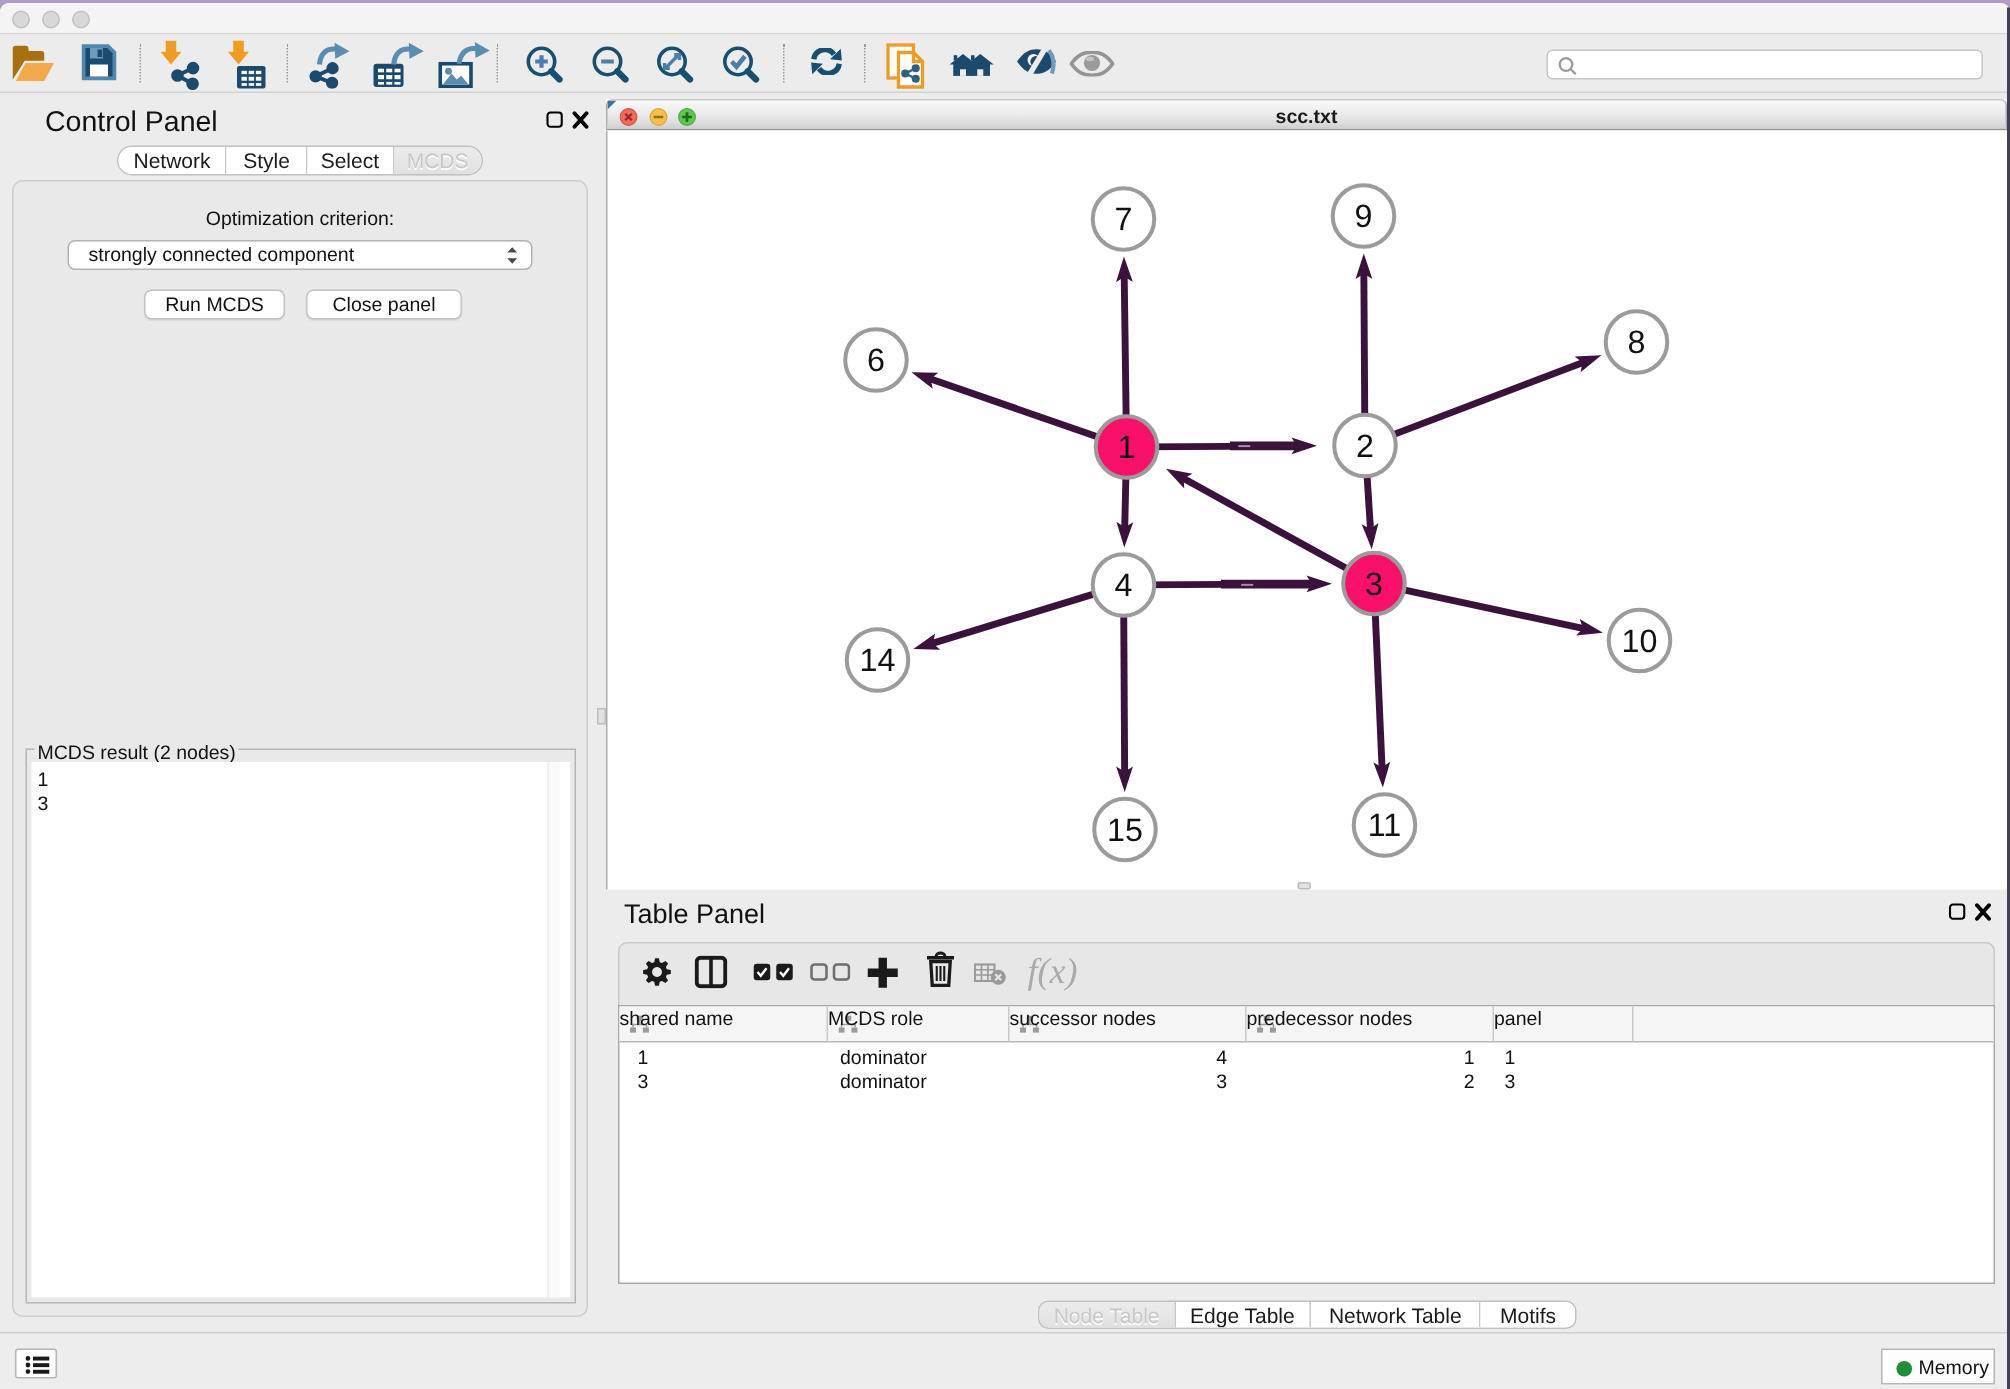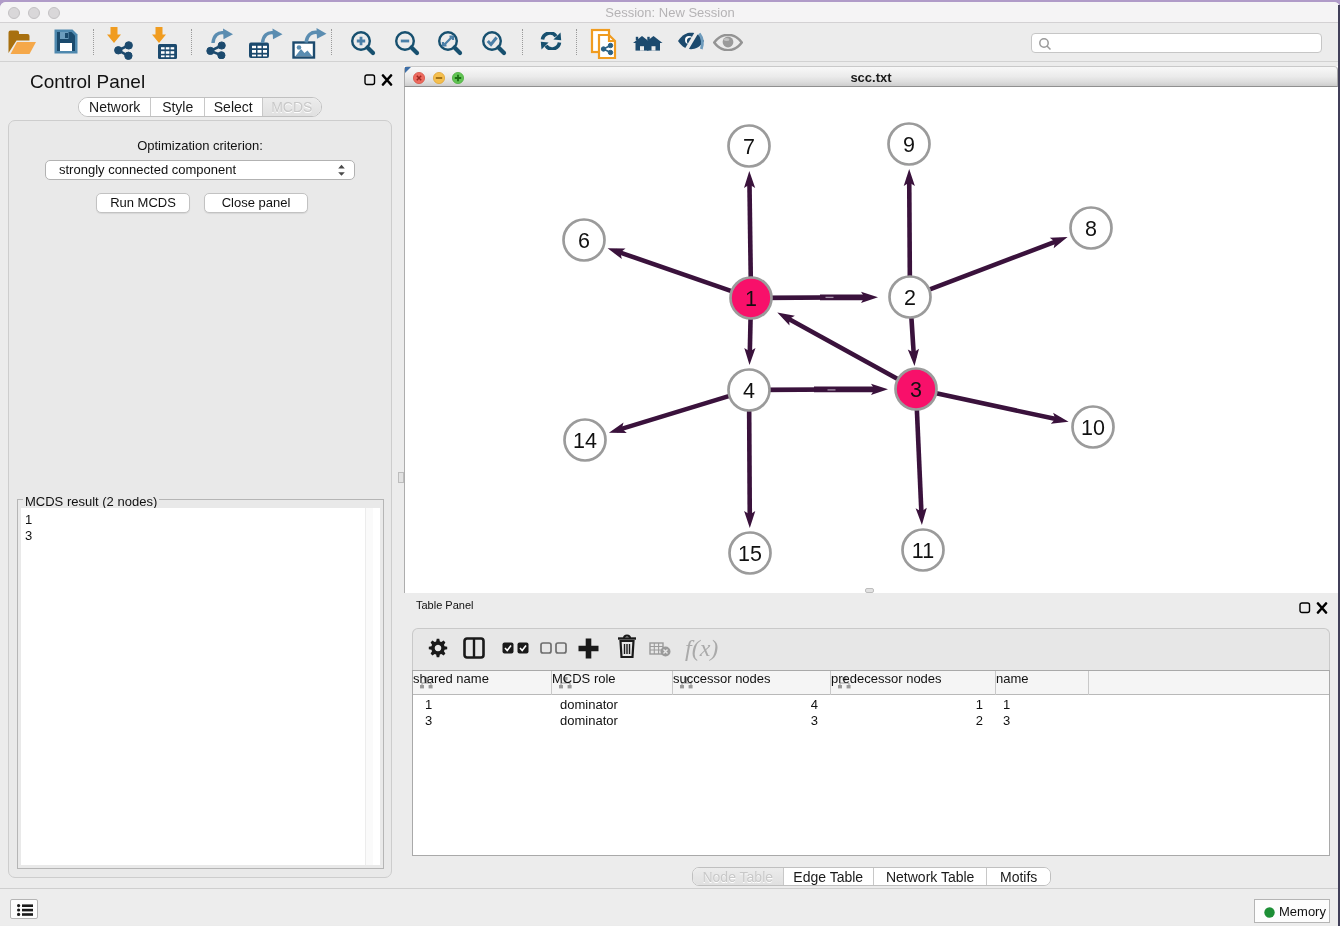--- a/index.html
+++ b/index.html
@@ -26,21 +26,21 @@
 #groupbox{position:absolute;left:8px;top:378px;width:367px;height:370px;border:1px solid #b5b5b5}
 #grouplabel{position:absolute;left:5px;top:-6px;font-size:13px;color:#111;background:#e9e9e9;padding:0 2px}
 #mcdsarea{position:absolute;left:3px;top:8px;width:359px;height:357px;background:#fff;font-size:13px;color:#111;line-height:16px;padding:4px 0 0 4px}
 #mcdsscroll{position:absolute;right:10px;top:8px;width:8px;height:357px;background:#fafafa;border-left:1px solid #ececec}
 
 #iwin{position:absolute;left:404px;top:64px;width:934px;height:527px;background:#fff}
 #iwintitle{position:absolute;left:0;top:0;width:100%;height:21px;background:linear-gradient(#f8f8f8 0%,#ebebeb 50%,#dcdcdc 80%,#cdcdcd 100%);border-bottom:1px solid #8f8f8f;border-radius:4px 4px 0 0;border-left:1px solid #ababab;border-right:1px solid #ababab;border-top:1px solid #c9c9c9}
 #iwtext{position:absolute;top:3px;width:100%;text-align:center;font-size:13px;font-weight:bold;color:#1a1a1a}
 #canvas{position:absolute;left:0;top:21px;width:933px;height:506px;background:#fff;border-left:1px solid #adadad}
 
-#tptitle{position:absolute;left:416px;top:597px;font-size:11px;color:#111}
+#tptitle{position:absolute;left:416px;top:597px;font-size:18px;color:#111}
 #ttoolbar{position:absolute;left:412px;top:626px;width:918px;height:42px;background:#e7e7e7;border:1px solid #c9c9c9;border-bottom:none;border-radius:6px 6px 0 0}
 #ttable{position:absolute;left:412px;top:668px;width:918px;height:186px;background:#fff;border:1px solid #a9a9a9}
 #thead{position:absolute;left:0;top:0;width:100%;height:24px;background:#f5f5f5;border-bottom:1px solid #b9b9b9;font-size:13px;color:#111}
 .hcol{position:absolute;top:0;height:24px;border-right:1px solid #c9c9c9}
 .hlab{position:absolute;top:0;width:100%;text-align:left}
 .trow{position:absolute;width:100%;height:16px;font-size:13px;color:#111}
 .cell{position:absolute;top:0;height:16px;line-height:16px}
 
 #statusbar{position:absolute;left:0;top:886px;width:100%;height:37px;background:#ededed;border-top:1px solid #cfcfcf}
 #listbtn{position:absolute;left:10px;top:10px;width:28px;height:20px;background:#fdfdfd;border:1px solid #b5b5b5;border-radius:2px}
@@ -48,21 +48,20 @@
 #rightstrip{position:absolute;right:0;top:5px;width:2px;height:921px;background:#413f59}
 svg{display:block}
 .ic{position:absolute}
 </style></head>
 <body>
 <div id="win">
  <div id="titlebar">
   <div class="tl" style="left:8px"></div>
       <div class="tl" style="left:28px"></div>
       <div class="tl" style="left:48px"></div>
-  <div id="titletext">Session: New Session</div>
  </div>
  <div id="toolbar">
 
   <svg class="ic" style="left:7px;top:6px" width="30" height="25" viewBox="0 0 30 25">
    <path d="M1.5 24 V3.5 a2 2 0 0 1 2-2 h6.5 a2 2 0 0 1 2 2 V5 h8.5 a2 2 0 0 1 2 2 v4.5 H9.5 Z" fill="#a8700f"></path>
    <path d="M3.5 25 L10 13 H29 L22.5 25 Z" fill="#f5a84a"></path>
   </svg>
 
   <svg class="ic" style="left:54px;top:6px" width="24" height="25" viewBox="0 0 24 25">
    <path d="M0.5 0.5 h18 l5 5 v19 H0.5 Z" fill="#4e88ae"></path>
@@ -426,21 +425,21 @@
             <g fill="#9a9a9a">
               <rect x="4.5" y="0" width="4" height="3.4"></rect>
               <rect x="0" y="8" width="4" height="3.4"></rect>
               <rect x="8.6" y="8" width="4" height="3.4"></rect>
               <path d="M6.5 3 v3 M2 8 v-2 h9 v2" stroke="#9a9a9a" fill="none"></path>
             </g>
           </svg>
           <div class="hlab">predecessor nodes</div>
         </div>
    <div class="hcol" style="left:583px;width:93px">
-          <div class="hlab">name</div>
+          <div class="hlab">panel</div>
         </div>
   </div>
   <div class="trow" style="top:26px">
    <div class="cell" style="left:12px">1</div>
    <div class="cell" style="left:147px">dominator</div>
    <div class="cell" style="left:260px;width:145px;text-align:right">4</div>
    <div class="cell" style="left:418px;width:152px;text-align:right">1</div>
    <div class="cell" style="left:590px">1</div>
   </div>
   <div class="trow" style="top:42px">

